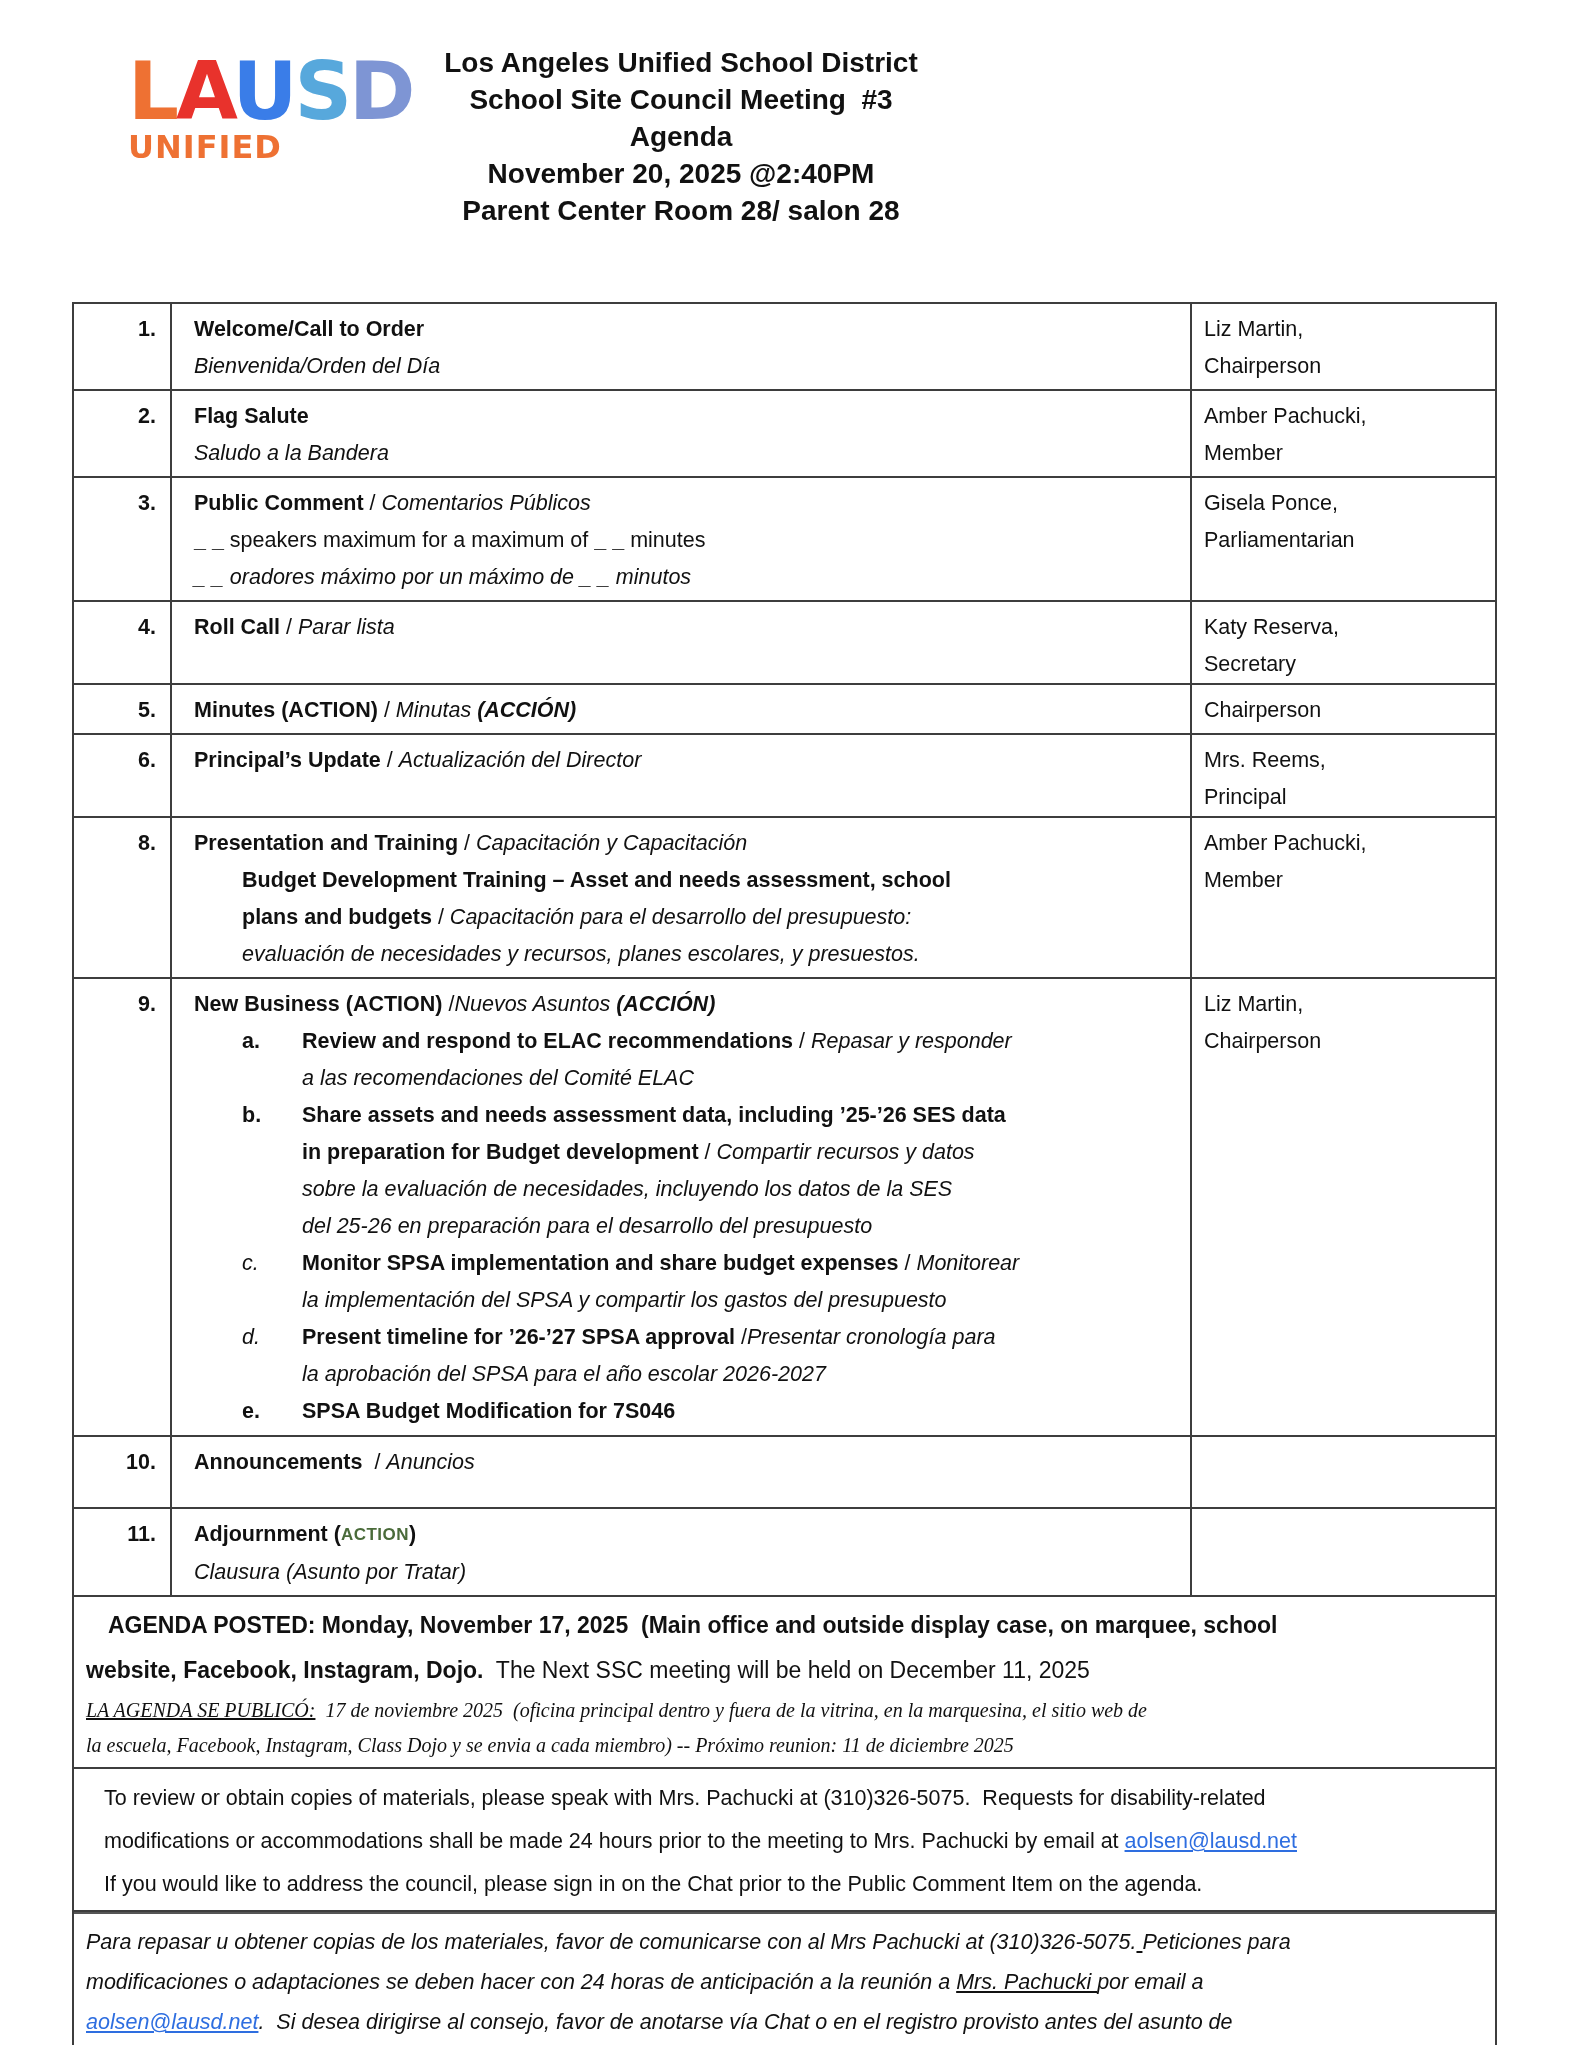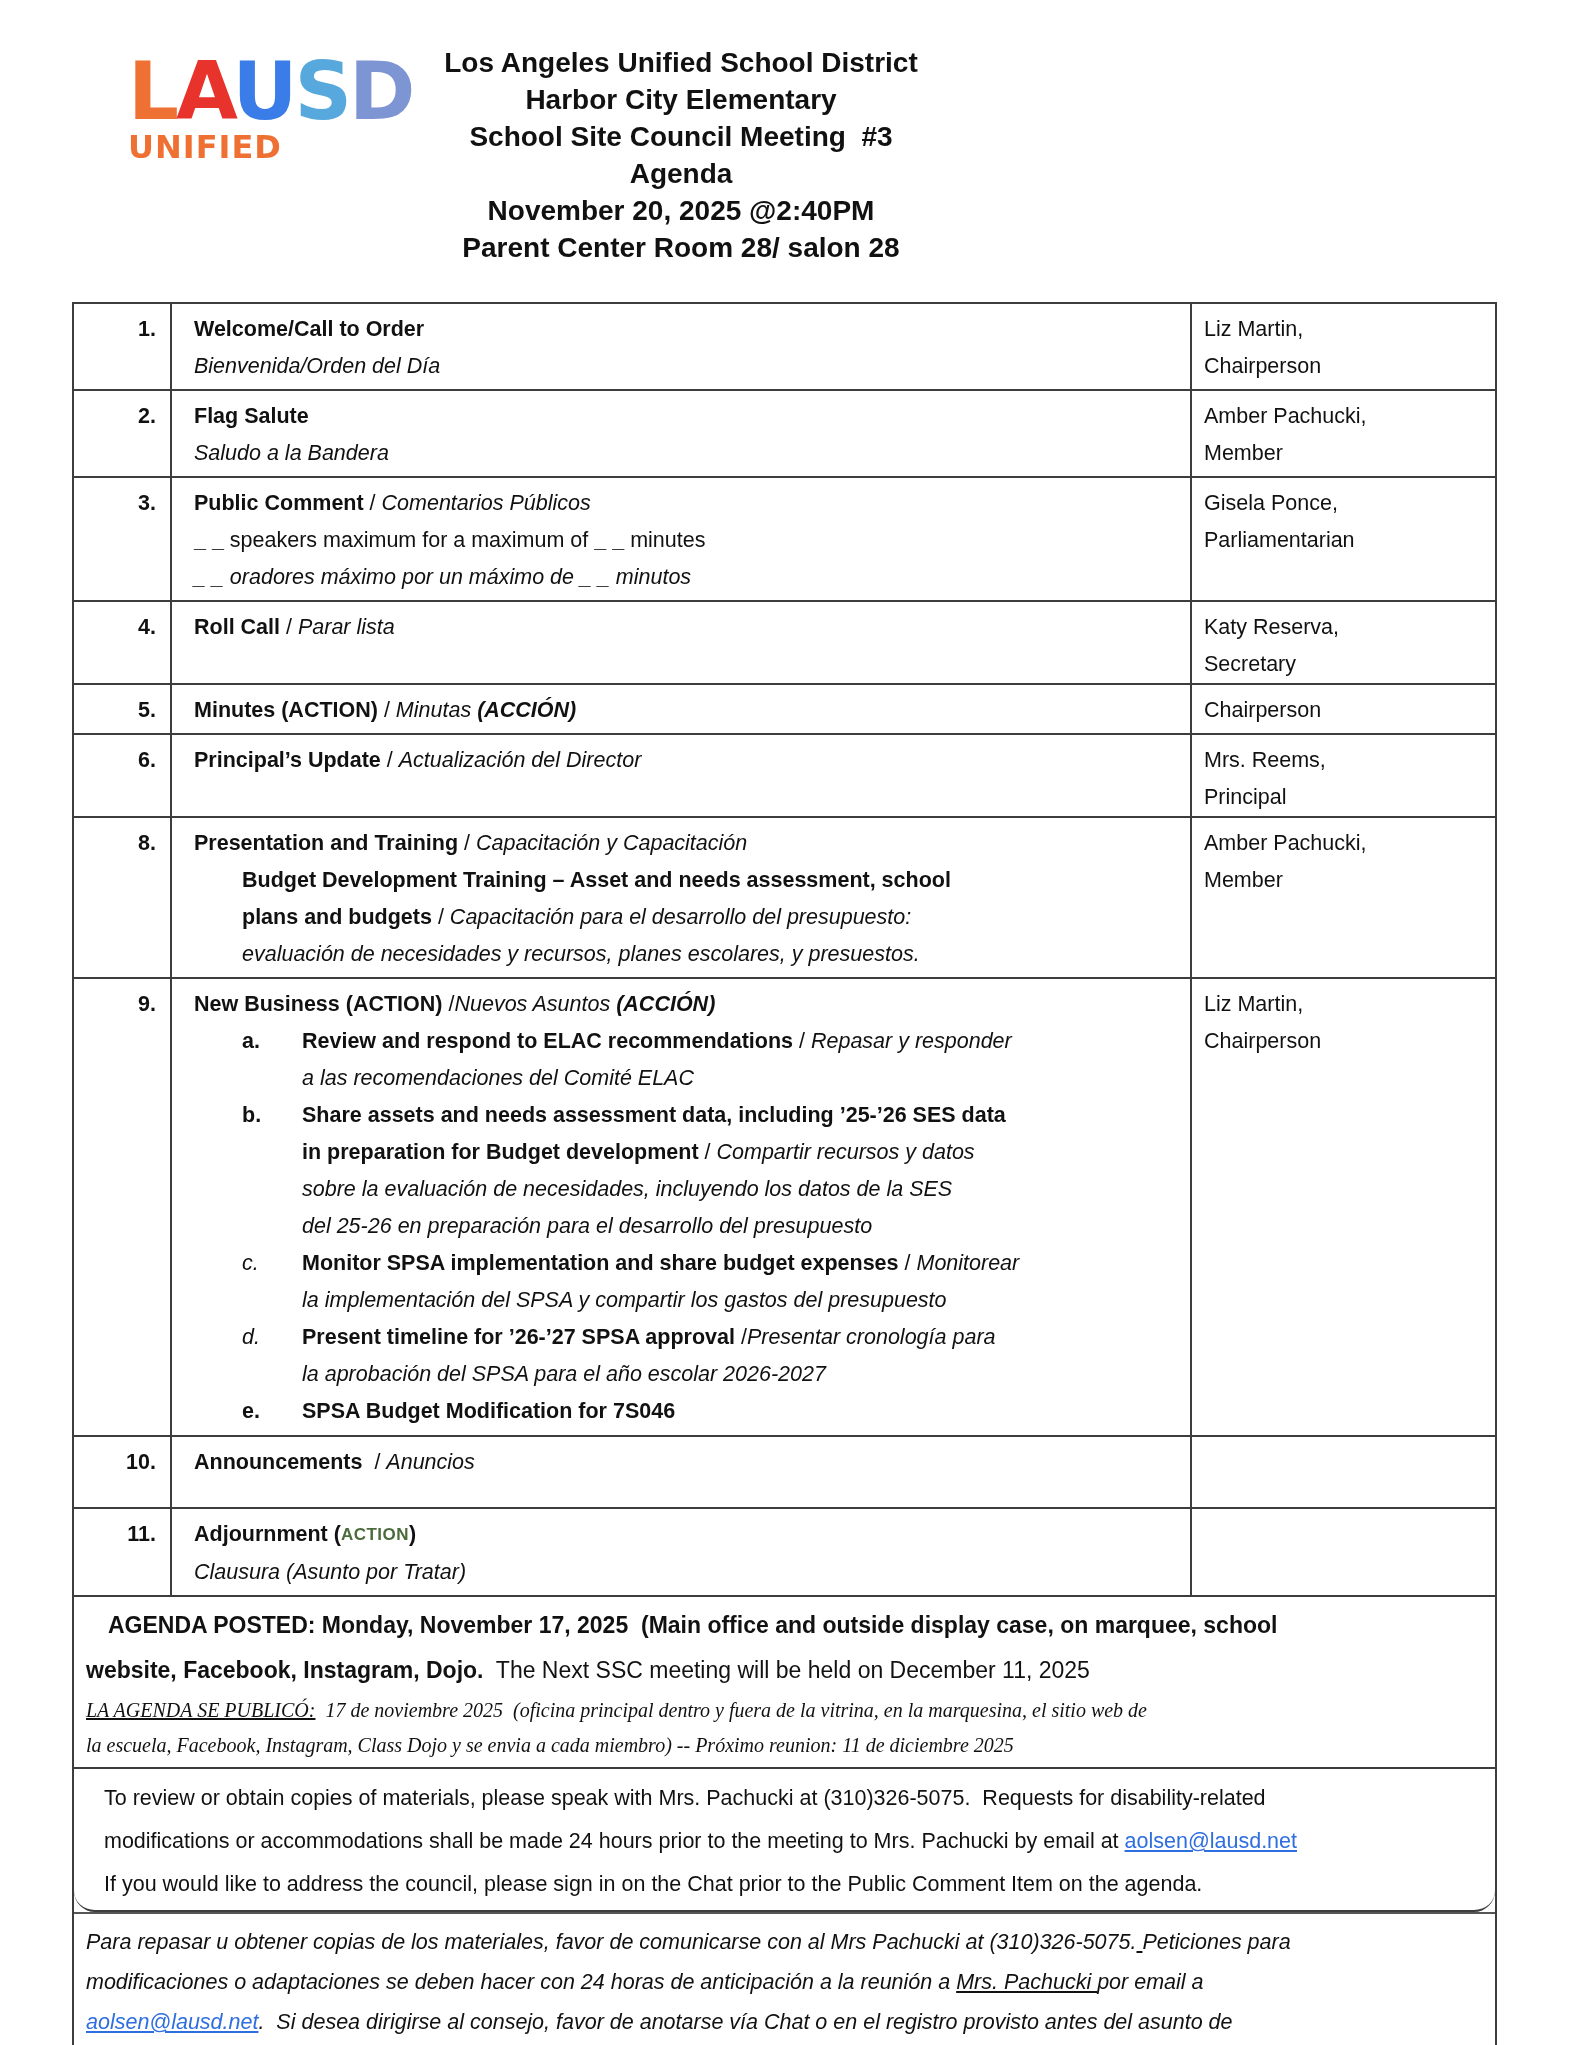--- a/index.html
+++ b/index.html
@@ -43,36 +43,35 @@
   .act{color:var(--green);font-weight:bold;font-size:17px;letter-spacing:.5px;position:relative;top:-1px;}
   .r0{min-height:81px}.r1{min-height:81px}.r2{min-height:118px}.r3{min-height:81px}
   .r4{min-height:50px}.r5{min-height:81px}.r6{min-height:157px}.r7{min-height:458px}
   .r8{min-height:72px}.r9{min-height:86px}
 
   
   .posted{border-bottom:2px solid var(--bc);min-height:158px;padding:6px 10px 4px 12px;}
   .pbold{font-size:23px;line-height:45px;white-space:pre;}
   .pserif{font-family:"Liberation Serif", serif;font-size:20px;line-height:35px;white-space:pre;}
   .pind{padding-left:22px;}
-  .box-en{border-bottom:2px solid var(--bc);min-height:136px;padding:8px 8px 4px 30px;border-radius:21px;}
+  .box-en{border-bottom:2px solid var(--bc);min-height:136px;padding:8px 8px 4px 30px;}
   .box-en .fln{font-size:21.5px;line-height:43px;white-space:pre;}
   .box-es{border-top:2px solid #555;min-height:164px;padding:8px 8px 6px 12px;}
   .box-es .fln{font-size:21.5px;line-height:40px;font-style:italic;white-space:pre;}
 </style>
 </head>
 <body>
 
 <div class="page">
   <div class="logo">
     <div class="logo-word" id="logo-word"><span style="color: rgb(238, 113, 51);">L</span><span style="color: rgb(232, 50, 44);">A</span><span style="color: rgb(58, 125, 232);">U</span><span style="color: rgb(87, 168, 220);">S</span><span style="color: rgb(126, 149, 212);">D</span></div>
     <div class="logo-sub">UNIFIED</div>
   </div>
   <div class="titles" id="titles">
       <div class="title-ln">Los Angeles Unified School District</div>
-      <div class="title-ln">Harbor City Elementary</div>
       <div class="title-ln">School Site Council Meeting&nbsp; #3</div>
       <div class="title-ln">Agenda</div>
       <div class="title-ln">November 20, 2025 @2:40PM</div>
       <div class="title-ln">Parent Center Room 28/ salon 28</div>
     </div>
 
   <div class="sheet">
     <div id="rows">
         <div class="row r0">
           <div class="c1">1.</div>

